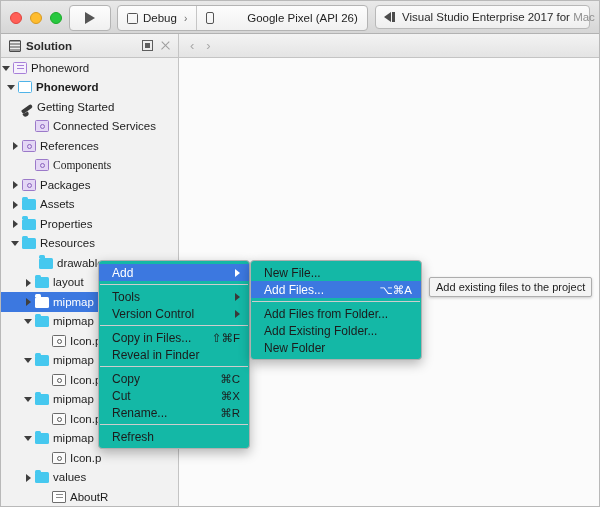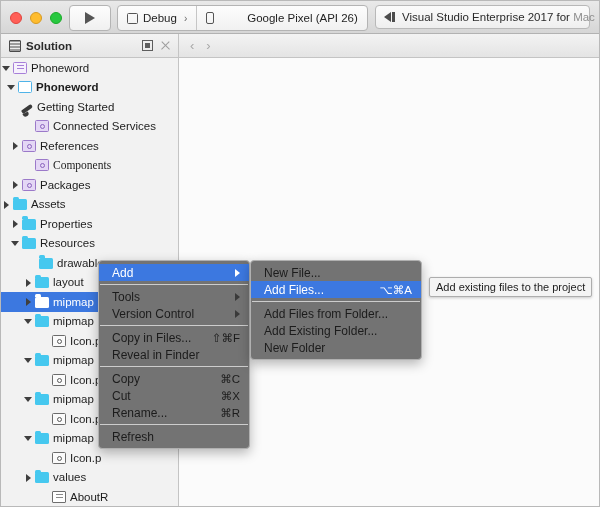--- a/index.html
+++ b/index.html
@@ -246,21 +246,21 @@
   }
   .ic-doc::after {
     content: ""; position: absolute; left: 2.5px; top: 2.5px;
     right: 2.5px; bottom: 2.5px;
     background: repeating-linear-gradient(to bottom, #8a8a8a 0 1px, transparent 1px 2.6px);
   }
 
   
   .menu {
     position: absolute;
-    background: #737373;
+    background: #14b8a6;
     border: 1px solid #b0b0b0;
     border-radius: 4px;
     box-shadow: 0 4px 12px rgba(0,0,0,0.28);
     padding: 3px 0;
     font-size: 12px;
     box-sizing: border-box;
   }
   .menu-main { left: 97px; top: 259px; width: 152px; }
   .menu-sub  { left: 249px; top: 259px; width: 172px; }
   .mi {
@@ -371,21 +371,21 @@
       <div class="row" style="padding-left: 22px; font-family: Liberation Serif, serif;">
         <span class="twisty"></span>
         <span class="ic ic-purple"></span>
         <span>Components</span>
       </div>
       <div class="row" style="padding-left: 9px;">
         <span class="twisty closed"></span>
         <span class="ic ic-purple"></span>
         <span>Packages</span>
       </div>
-      <div class="row" style="">
+      <div class="row" style="padding-left: 9px;">
         <span class="twisty closed"></span>
         <span class="ic ic-folder"></span>
         <span>Assets</span>
       </div>
       <div class="row" style="padding-left: 9px;">
         <span class="twisty closed"></span>
         <span class="ic ic-folder"></span>
         <span>Properties</span>
       </div>
       <div class="row" style="padding-left: 9px;">

